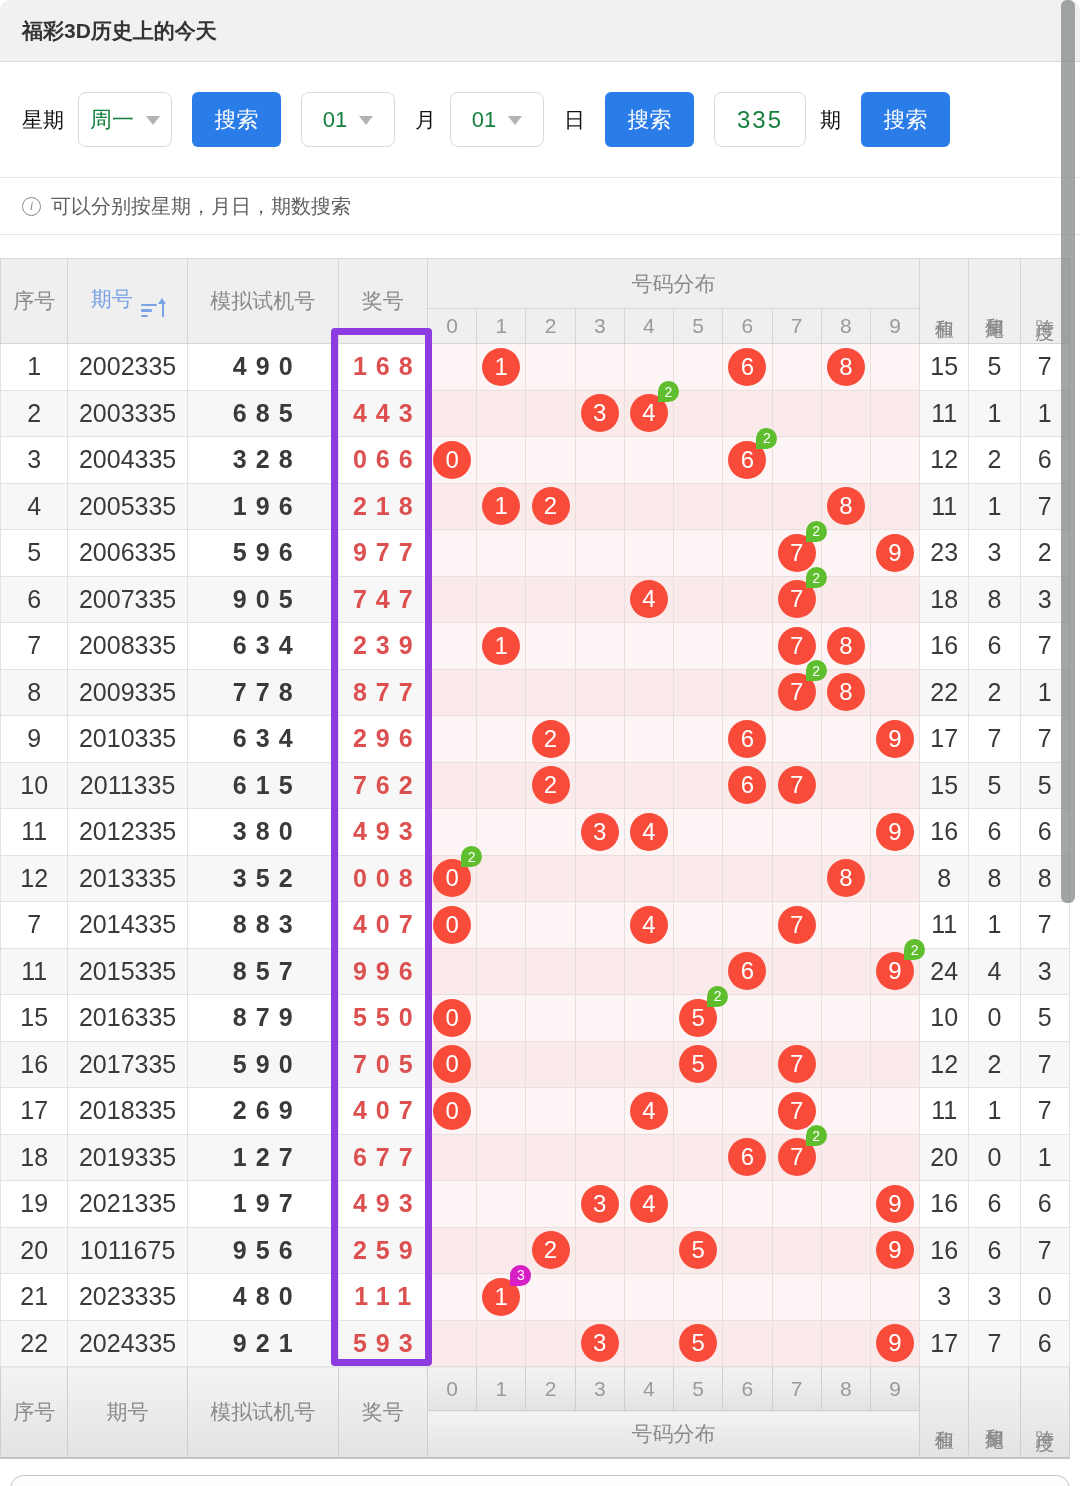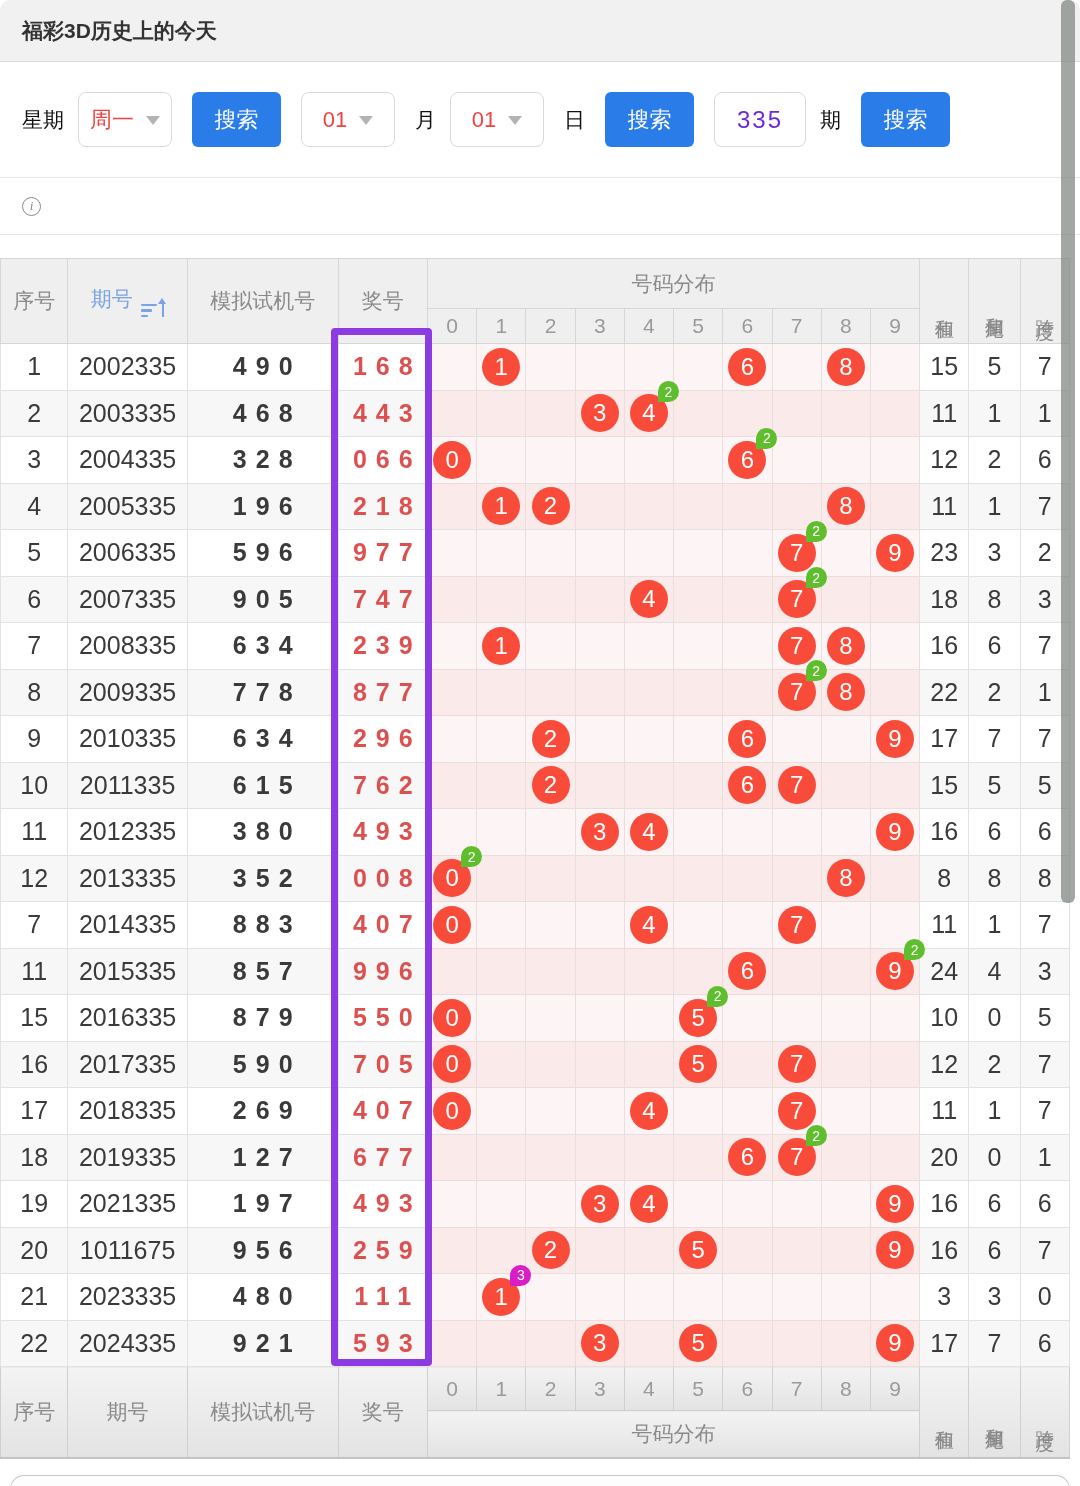--- a/index.html
+++ b/index.html
@@ -8,27 +8,27 @@
   #page { position:relative; width:1080px; height:1486px; overflow:hidden; background:#fff; }
 
   
   .title-bar { height:62px; background:#f1f1f1; border-bottom:1px solid #dcdcdc;
                display:flex; align-items:center; padding-left:22px;
                font-size:21px; color:#333; border-radius:10px 10px 0 0;font-weight:bold; }
   .search-bar { height:116px; background:#fff; display:flex; align-items:center;
                 padding-left:22px; border-bottom:1px solid #e9e9e9; }
   .search-bar .lbl { font-size:21px; color:#111; margin-right:14px; white-space:nowrap; }
   .select, .issue-input { height:55px; border:1px solid #d9d9d9; border-radius:8px; background:#fff;
-            display:flex; align-items:center; justify-content:center; font-size:22px; color:#ef4444; }
+            display:flex; align-items:center; justify-content:center; font-size:22px; color:#15803d; }
   .select { width:94px; gap:12px; }
   .caret { width:0; height:0; border:7px solid transparent; border-top:9px solid #b3b3b3; margin-top:9px; }
   .btn { width:89px; height:55px; background:#2a7ce8; border:none; border-radius:6px;
          color:#fff; font-size:22px; display:flex; align-items:center; justify-content:center;
          margin:0 20px; cursor:pointer; }
-  .issue-input { width:92px; color:#6d28d9; font-size:24px; letter-spacing:2px; }
+  .issue-input { width:92px; color:#15803d; font-size:24px; letter-spacing:2px; }
   .hint-bar { height:57px; display:flex; align-items:center; padding-left:22px;
               border-bottom:1px solid #e5e5e5; background:#fff; }
   .info-icon { width:19px; height:19px; border:1.5px solid #8a8a8a; border-radius:50%;
                color:#8a8a8a; font-size:13px; font-style:italic; font-family:"Liberation Serif",serif;
                display:inline-flex; align-items:center; justify-content:center; margin-right:10px; }
   .hint-text { font-size:20px; color:#606060; }
 
   
   table { border-collapse:collapse; table-layout:fixed; width:1070px; margin-top:23px; }
   th, td { border:1px solid #e2e2e2; text-align:center; vertical-align:middle; padding:0; }
@@ -104,20 +104,21 @@
     </div>
     <span class="lbl" style="margin-left:20px;">日</span>
     <button class="btn" style="margin-left:6px;">搜索</button>
     <div class="issue-input">335</div>
     <span class="lbl" style="margin-left:14px;">期</span>
     <button class="btn" style="margin-left:6px;">搜索</button>
   </div>
 
   <div class="hint-bar">
     <span class="info-icon">i</span>
+    <span class="hint-text">可以分别按星期，月日，期数搜索</span>
   </div>
 
   <table>
     <colgroup>
       <col style="width:67px">
         <col style="width:119px">
         <col style="width:150px">
         <col style="width:89px">
       <col style="width:49px">
         <col style="width:49px">
@@ -194,21 +195,21 @@
             </span>
           </td>
           <td class="c-d"></td>
           <td class="c-sum">15</td>
           <td class="c-tail">5</td>
           <td class="c-span">7</td>
         </tr>
         <tr>
           <td class="c-seq">2</td>
           <td class="c-issue">2003335</td>
-          <td class="c-test">468</td>
+          <td class="c-test">685</td>
           <td class="c-prize">443</td>
           <td class="c-d"></td>
           <td class="c-d"></td>
           <td class="c-d"></td>
           <td class="c-d">
             <span class="dist-wrap">
               <span class="circle">3</span>
             </span>
           </td>
           <td class="c-d">

